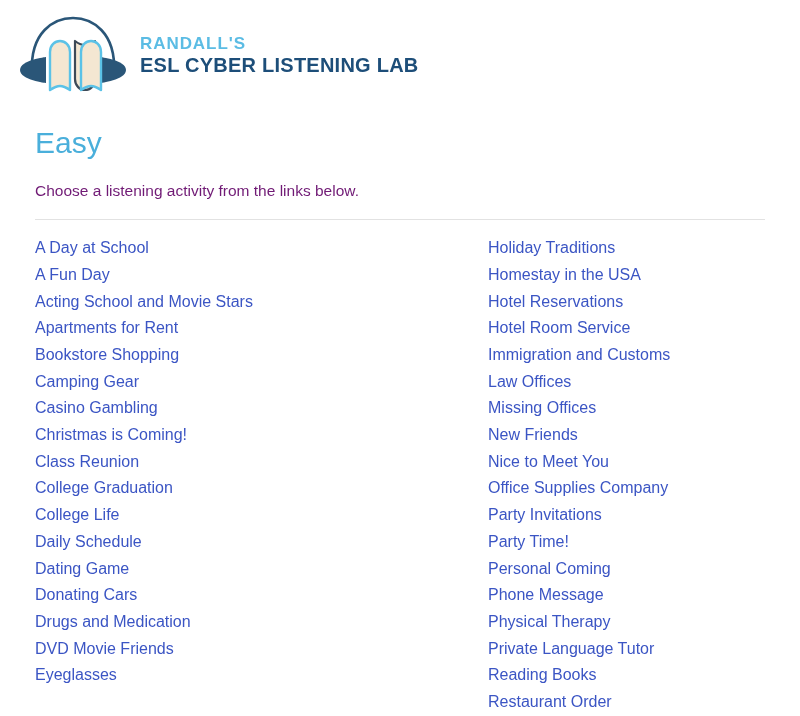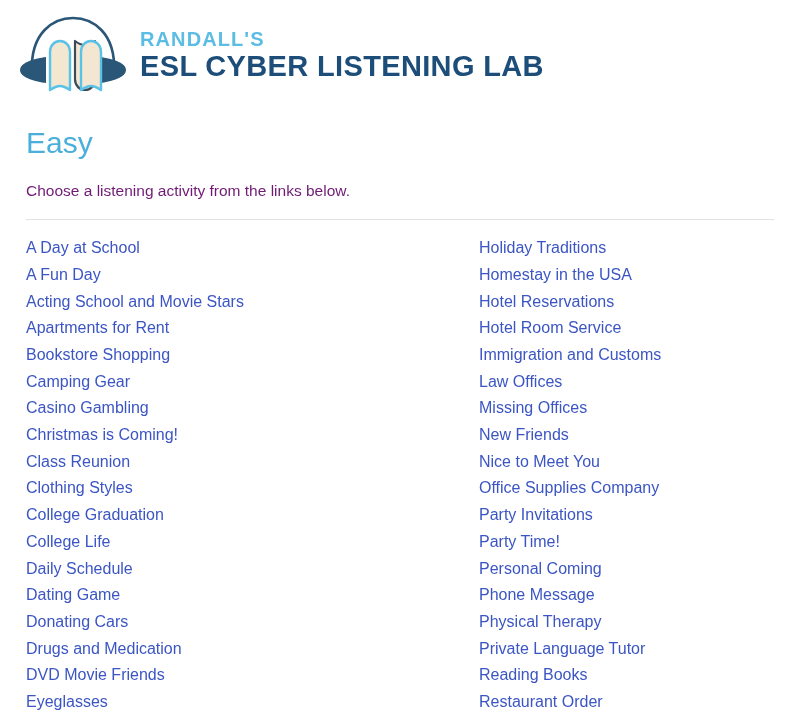--- a/index.html
+++ b/index.html
@@ -31,37 +31,37 @@
     width: 118px;
     height: 86px;
     flex: 0 0 118px;
   }
   .wordmark {
     margin-left: 8px;
     line-height: 1;
     padding-top: 4px;
   }
   .wordmark-top {
-    font-size: 20px;
+    font-size: 17px;
     font-weight: bold;
     letter-spacing: 0.055em;
     color: #5bbce4;
     margin-bottom: 3px;
   }
   .wordmark-main {
-    font-size: 29px;
+    font-size: 20px;
     font-weight: bold;
     letter-spacing: 0.012em;
     color: #1d4e79;
     white-space: nowrap;
   }
 
   
   .content {
-    padding: 0 26px;
+    padding: 0 35px;
   }
   .page-title {
     font-size: 30px;
     font-weight: normal;
     color: #4aafdb;
     margin: 16px 0 0 0;
     line-height: 1.1;
   }
   .page-intro {
     font-size: 15.5px;
@@ -148,21 +148,20 @@
     <div class="link-column left">
         <a class="link-item" href="#">A Day at School</a>
         <a class="link-item" href="#">A Fun Day</a>
         <a class="link-item" href="#">Acting School and Movie Stars</a>
         <a class="link-item" href="#">Apartments for Rent</a>
         <a class="link-item" href="#">Bookstore Shopping</a>
         <a class="link-item" href="#">Camping Gear</a>
         <a class="link-item" href="#">Casino Gambling</a>
         <a class="link-item" href="#">Christmas is Coming!</a>
         <a class="link-item" href="#">Class Reunion</a>
-        <a class="link-item" href="#">Clothing Styles</a>
         <a class="link-item" href="#">College Graduation</a>
         <a class="link-item" href="#">College Life</a>
         <a class="link-item" href="#">Daily Schedule</a>
         <a class="link-item" href="#">Dating Game</a>
         <a class="link-item" href="#">Donating Cars</a>
         <a class="link-item" href="#">Drugs and Medication</a>
         <a class="link-item" href="#">DVD Movie Friends</a>
         <a class="link-item" href="#">Eyeglasses</a>
       </div>
     <div class="link-column right">

